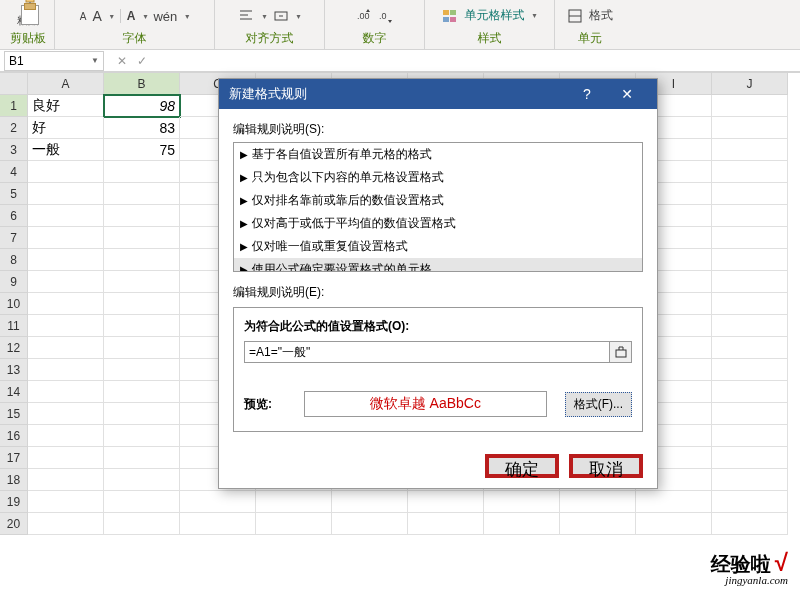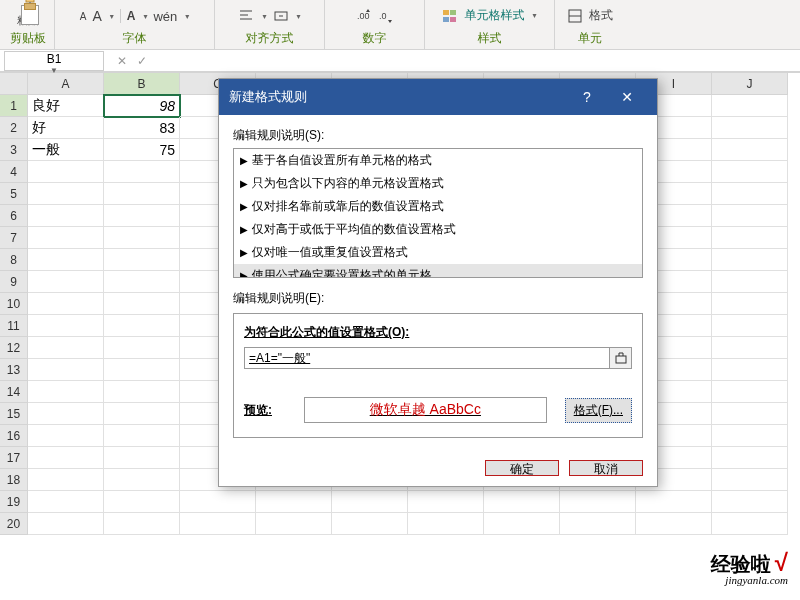--- a/index.html
+++ b/index.html
@@ -12,57 +12,57 @@
 .ribbon-group .label { font-size: 12px; color: #4d7c0f; margin-top: 2px; }
 .rb-icon { width: 16px; height: 16px; display: inline-block; }
 .paste-ic { width: 28px; height: 22px; position: relative; }
 .paste-ic::before { content:""; position:absolute; left:4px; top:2px; width:16px; height:18px; background:#fff; border:1px solid #999; }
 .paste-ic::after { content:""; position:absolute; left:7px; top:0; width:10px; height:5px; background:#d9b36c; border:1px solid #b58b3d;}
 .brush-ic svg, .rb-icon svg { width:16px; height:16px; }
 .drop { font-size:8px; color:#666; margin-left:2px; }
 
 
 .formula-row { height: 22px; display: flex; align-items: center; border-bottom: 1px solid #d4d4d4; background:#fff; }
-.namebox { width: 100px; height: 20px; border: 1px solid #ccc; margin: 0 4px; padding: 0 4px; font-size: 12px; display:flex; align-items:center; justify-content:space-between;flex-direction:column; }
+.namebox { width: 100px; height: 20px; border: 1px solid #ccc; margin: 0 4px; padding: 0 4px; font-size: 12px; display:flex; align-items:center; justify-content:space-between; }
 .namebox .nb-drop { font-size:8px; color:#666; }
 .fx-area { flex:1; display:flex; align-items:center; gap:4px; padding-left:6px; color:#999; font-size:12px;}
 .fx-btn { width:16px; text-align:center; }
 
 
 .sheet { display: grid; grid-template-columns: 28px repeat(10, 76px); grid-auto-rows: 22px; border-top:1px solid #d4d4d4; }
 .hdr, .rowhdr { background: #e6e6e6; border-right: 1px solid #d4d4d4; border-bottom: 1px solid #d4d4d4; font-size: 12px; display:flex; align-items:center; justify-content:center; color:#333; }
 .corner { background:#e6e6e6; border-right:1px solid #d4d4d4; border-bottom:1px solid #d4d4d4; }
 .cell { border-right: 1px solid #e0e0e0; border-bottom: 1px solid #e0e0e0; padding: 0 4px; font-size: 14px; display:flex; align-items:center; }
 .cell.num { justify-content:flex-end; }
 .hdr.sel { background:#d3e5c7; }
 .rowhdr.sel { background:#d3e5c7; }
 .cell.active { outline: 2px solid #217346; outline-offset:-1px;font-style:italic; }
 
 
 .dialog { position: absolute; left: 218px; top: 78px; width: 440px; background: #fff; border: 1px solid #999; box-shadow: 3px 3px 12px rgba(0,0,0,0.3); }
-.dlg-title { background: #2b579a; color: #fff; height: 36px; display: flex; align-items: center; padding: 12px 10px; font-size: 13px; }
+.dlg-title { background: #2b579a; color: #fff; height: 30px; display: flex; align-items: center; padding: 12px 10px; font-size: 13px; }
 .dlg-title .spacer { flex:1; }
 .dlg-title .tbtn { width: 40px; height:30px; display:flex; align-items:center; justify-content:center; font-size:14px; }
 .dlg-body { padding: 12px 14px 12px 14px; font-size: 12px; color:#000; }
 .sec-label { margin-bottom: 4px; }
 .rule-list { border: 1px solid #999; height: 130px; overflow:hidden; background:#fff; }
 .rule-item { padding: 3px 6px; font-size: 12px; display:flex; align-items:center; gap:4px; }
 .rule-item .tri { font-size:10px; }
 .rule-item.sel { background: #e5e5e5; }
-.edit-box { border: 1px solid #999; padding: 10px 10px 14px 10px; margin-top:6px;text-decoration:underline; }
+.edit-box { border: 1px solid #999; padding: 10px 10px 14px 10px; margin-top:6px; }
 .edit-label { font-weight: bold; margin-bottom: 6px; }
 .formula-input { display:flex; align-items:center; border:1px solid #999; height:22px; }
 .formula-input input { flex:1; border:none; padding:0 4px; font-size:12px; outline:none; font-family:inherit; }
 .formula-input .ref-btn { width:22px; height:20px; border-left:1px solid #999; display:flex; align-items:center; justify-content:center; background:#f0f0f0; font-size:11px; }
 .preview-row { display:flex; align-items:center; gap:18px; margin-top:28px; }
 .preview-lbl { font-weight:bold; width:42px; }
 .preview-box { flex:1; border:1px solid #999; height:26px; display:flex; align-items:center; justify-content:center; color:#cc0000; font-size:14px; background:#fff; }
 .fmt-btn { border:1px dotted #2b579a; background:#e1e1e1; padding:3px 8px; font-size:12px; }
 .dlg-buttons { display:flex; justify-content:flex-end; gap:10px; padding:10px 14px; }
-.dlg-buttons button { width:74px; height:16px; background:#e1e1e1; border:1px solid #b91c1c; font-size:12px; font-family:inherit; }
+.dlg-buttons button { width:74px; height:24px; background:#e1e1e1; border:4px solid #b91c1c; font-size:17px; font-family:inherit; }
 .wm-wrap { position:absolute; right:12px; bottom:14px; text-align:right; }
 .wm-wrap .line1 { font-family: "Comic Sans MS", cursive; font-weight:bold; font-size:20px; }
 .wm-wrap .line1 .check { color:#c00; font-size:24px; margin-left:4px;}
 .wm-wrap .line2 { font-family: "Comic Sans MS", cursive; font-size:11px; font-style:italic; margin-top:-4px;}
 </style>
 </head>
 <body>
 
 <div class="ribbon">
   <div class="ribbon-group">

